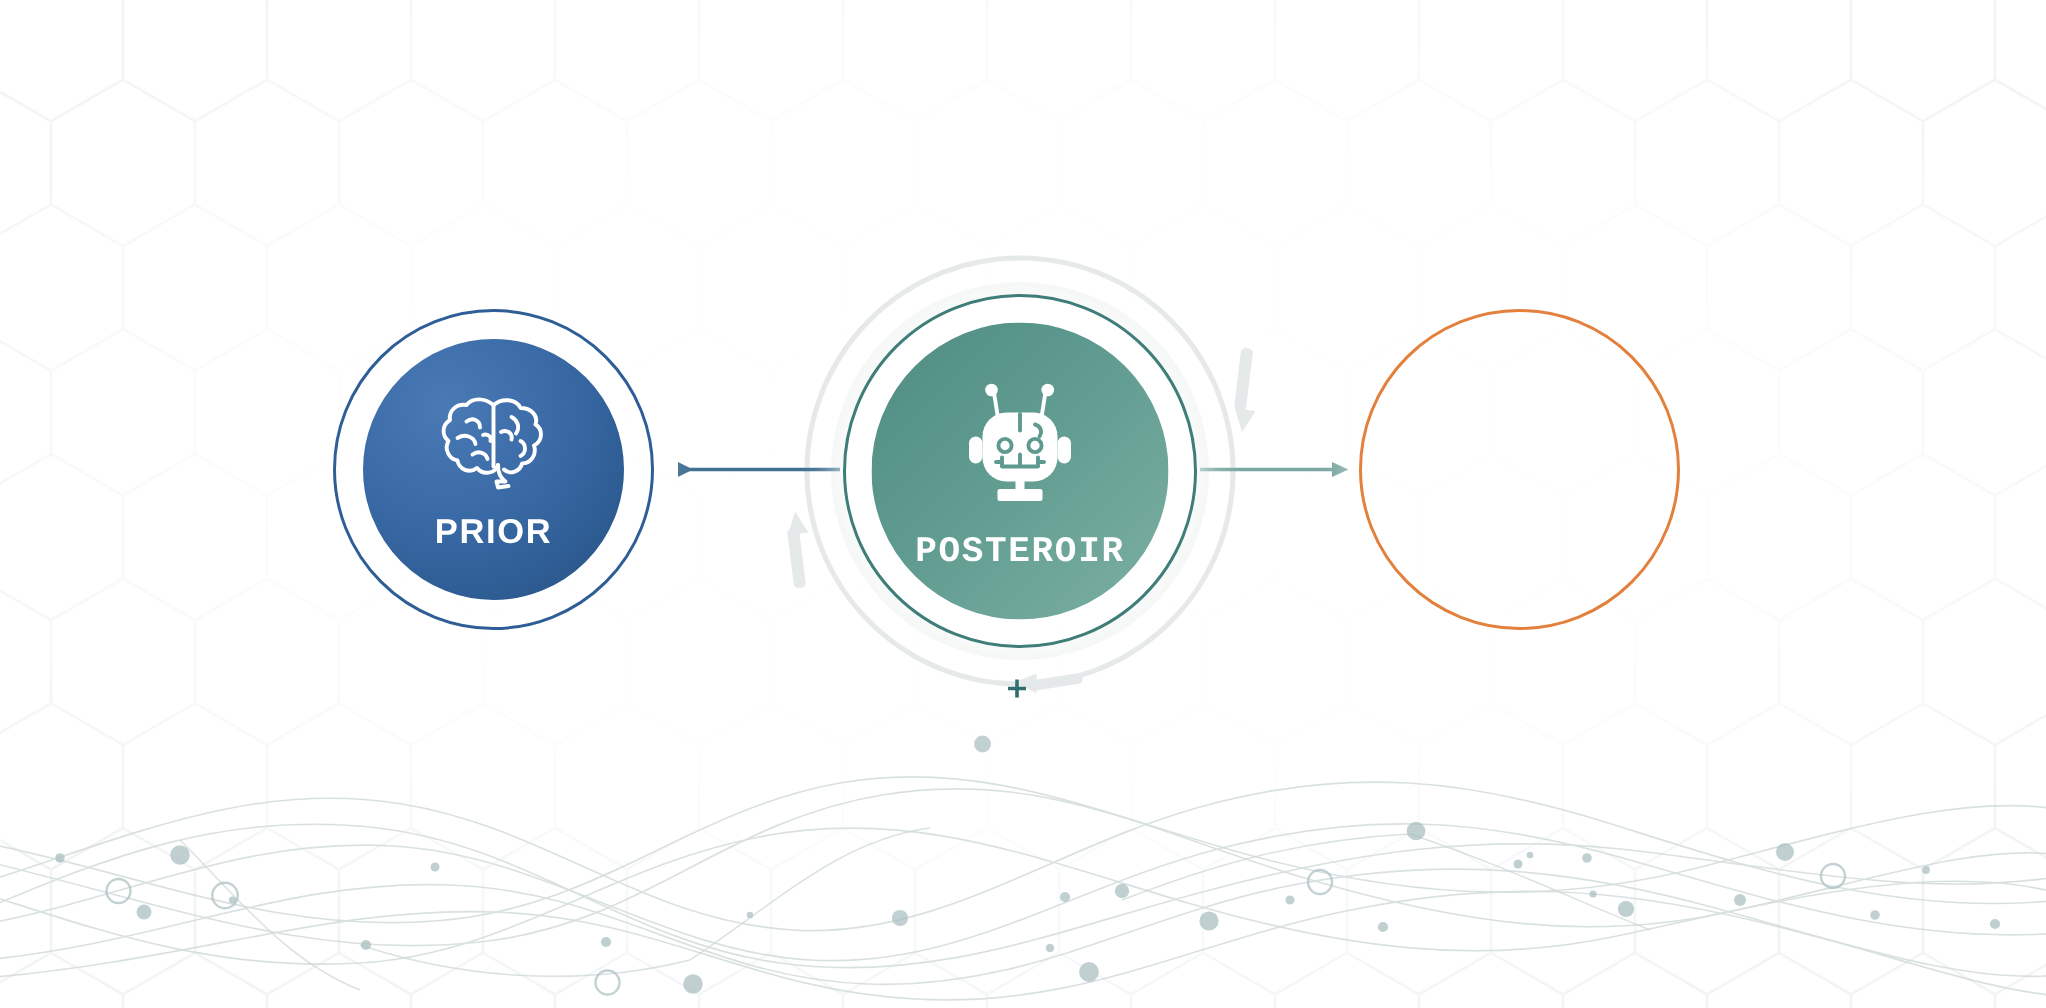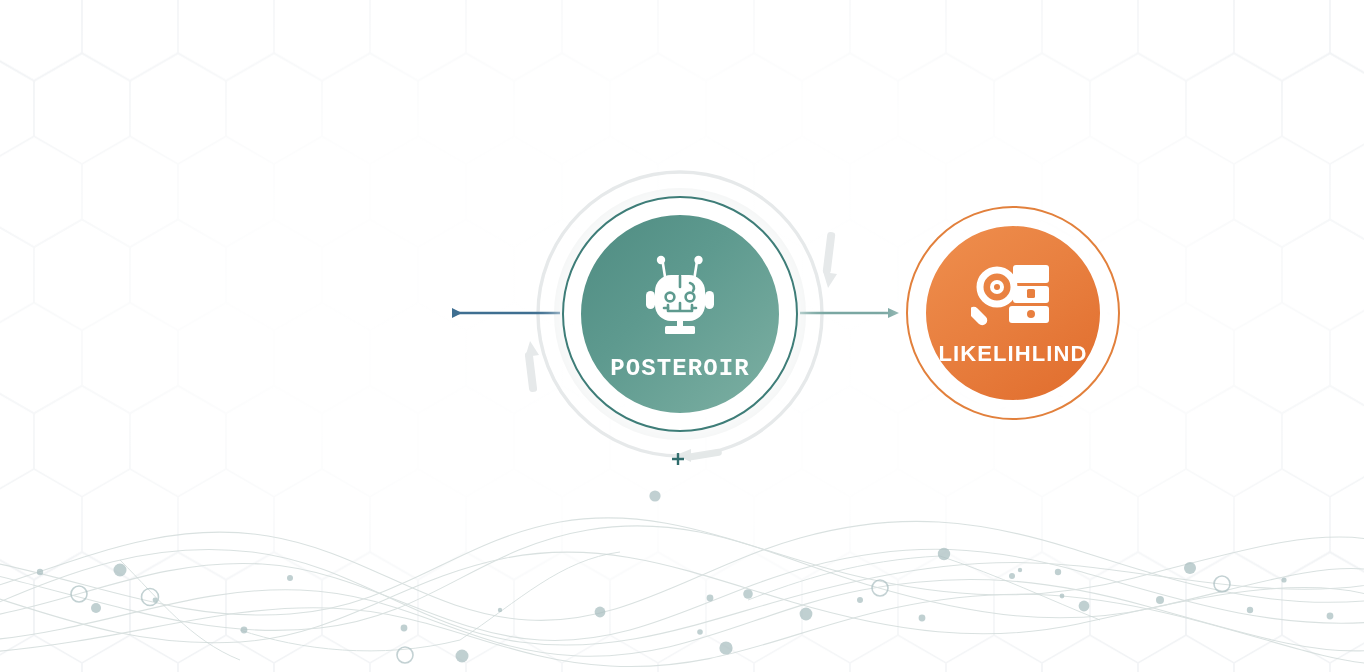--- a/index.html
+++ b/index.html
@@ -219,20 +219,42 @@
       <line x1="800" y1="313" x2="888" y2="313" stroke="#7aa7a2" stroke-width="2.4" marker-end="url(#arrowRightTeal)"></line>
     </g>
 
     <g>
       <path d="M672,459 L684,459 M678,453 L678,465" stroke="#2e6b6b" stroke-width="2.4" stroke-linecap="butt"></path>
     </g>
   </svg>
 
   <div class="layer" id="nodes">
 
+    <div class="node" id="node-prior">
+      <div class="node-halo" style="left:10px;top:10px;width:194px;height:194px;"></div>
+      <div class="node-ring"></div>
+      <div class="node-disc">
+        <svg class="node-icon" width="76" height="66" viewBox="0 0 76 66" aria-hidden="true">
+          <g fill="none" stroke="#ffffff" stroke-width="2.6" stroke-linecap="round" stroke-linejoin="round">
+            <path d="M38,9 C32,4 24,4 20,9 C13,8 8,13 9,19 C4,22 3,29 8,33 C5,38 8,45 14,46 C15,52 22,55 27,51 C31,56 39,55 41,49"></path>
+            <path d="M38,9 C44,4 53,5 56,11 C63,11 68,16 66,22 C71,25 71,33 65,36 C67,42 63,48 57,48 C56,53 49,56 45,52"></path>
+            <path d="M38,9 L38,50"></path>
+            <path d="M41,49 C41,54 43,58 46,60 L40,60 L41,64 L48,63"></path>
+            <path d="M20,20 C24,17 29,19 29,24"></path>
+            <path d="M14,31 C19,28 25,30 26,35"></path>
+            <path d="M24,42 C28,39 33,41 34,45"></path>
+            <path d="M50,17 C54,19 56,24 53,28"></path>
+            <path d="M56,33 C60,35 60,41 56,43"></path>
+            <path d="M43,27 C47,25 51,28 50,32"></path>
+            <path d="M31,29 C34,28 37,30 36,33"></path>
+          </g>
+        </svg>
+        <div class="node-label">PRIOR</div>
+      </div>
+    </div>
 
     <div class="node" id="node-posteroir">
       <div class="node-halo" style="left:8px;top:8px;width:220px;height:220px;"></div>
       <div class="node-ring"></div>
       <div class="node-disc">
         <svg class="node-icon" width="92" height="92" viewBox="0 0 92 92" aria-hidden="true">
           <g fill="#ffffff">
 
             <rect x="28.5" y="14" width="2.6" height="17" rx="1.2" transform="rotate(-9 29.8 22)"></rect>
             <circle cx="27" cy="13" r="4.2"></circle>
@@ -262,43 +284,16 @@
             <path d="M46,56 L46,63"></path>
           </g>
         </svg>
         <div class="node-label">POSTEROIR</div>
       </div>
     </div>
 
     <div class="node" id="node-likelihlind">
       <div class="node-halo" style="left:10px;top:10px;width:194px;height:194px;"></div>
       <div class="node-ring"></div>
-      <div class="node-disc">
-        <svg class="node-icon" width="84" height="66" viewBox="0 0 84 66" aria-hidden="true">
-          <g fill="#ffffff">
-
-            <rect x="42" y="4" width="36" height="18" rx="3"></rect>
-            <rect x="42" y="25" width="36" height="17" rx="3"></rect>
-            <rect x="38" y="45" width="40" height="17" rx="3"></rect>
-
-            <rect x="2" y="44" width="10" height="22" rx="5" transform="rotate(-45 7 55)"></rect>
-          </g>
-          <g fill="none" stroke="#ffffff" stroke-width="7">
-            <circle cx="26" cy="26" r="17"></circle>
-          </g>
-          <g fill="#ffffff">
-            <circle cx="26" cy="26" r="7"></circle>
-          </g>
-          <g fill="#e87f3f">
-            <circle cx="26" cy="26" r="3"></circle>
-            <rect x="56" y="28" width="8" height="9" rx="1.6"></rect>
-            <circle cx="60" cy="53" r="4"></circle>
-          </g>
-          <g fill="none" stroke="#e87f3f" stroke-width="2.4">
-            <path d="M42,13 L78,13" opacity="0"></path>
-          </g>
-        </svg>
-        <div class="node-label">LIKELIHLIND</div>
-      </div>
     </div>
 
   </div>
 </div>
 
 </body></html>

